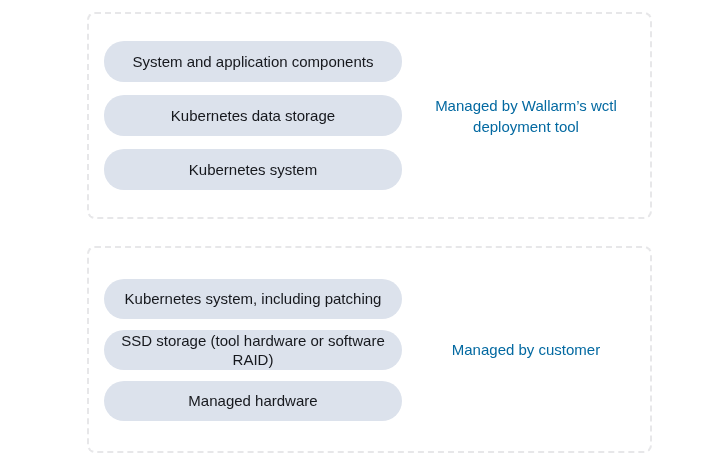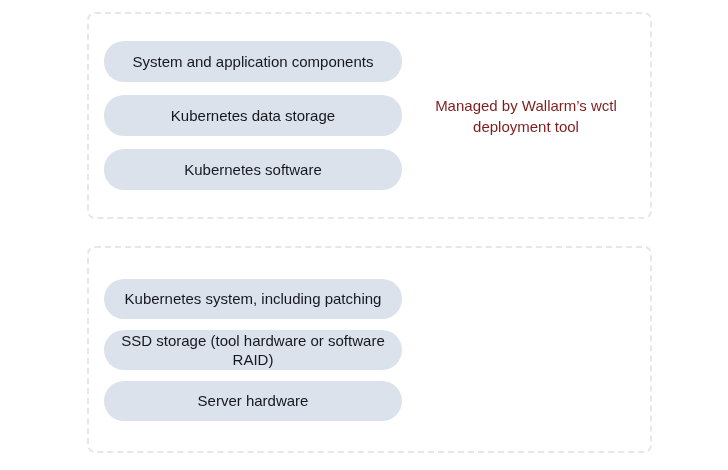--- a/index.html
+++ b/index.html
@@ -96,52 +96,55 @@
   .pill-two-line {
     height: 40px;
   }
 
   .caption {
     flex: 1 1 auto;
     display: flex;
     align-items: center;
     justify-content: center;
     text-align: center;
-    color: #7f1d1d;
+    color: #0369a1;
     font-size: 15px;
     line-height: 21px;
     padding: 0 14px 0 14px;
     box-sizing: border-box;
   }
   .caption-text {
     display: block;
     max-width: 200px;
   }
 </style>
 </head>
 <body>
 
 <div class="diagram">
 
   <div class="group group-top">
     <div class="group-inner">
       <div class="pill-stack">
         <div class="pill">System and application components</div>
         <div class="pill">Kubernetes data storage</div>
-        <div class="pill">Kubernetes software</div>
+        <div class="pill">Kubernetes system</div>
       </div>
       <div class="caption">
         <span class="caption-text">Managed by Wallarm’s wctl deployment tool</span>
       </div>
     </div>
   </div>
 
   <div class="group group-bottom">
     <div class="group-inner">
       <div class="pill-stack">
         <div class="pill pill-two-line">Kubernetes system, including patching</div>
         <div class="pill pill-two-line">SSD storage (tool hardware or software RAID)</div>
-        <div class="pill">Server hardware</div>
+        <div class="pill">Managed hardware</div>
+      </div>
+      <div class="caption">
+        <span class="caption-text">Managed by customer</span>
       </div>
     </div>
   </div>
 
 </div>
 
 </body></html>

